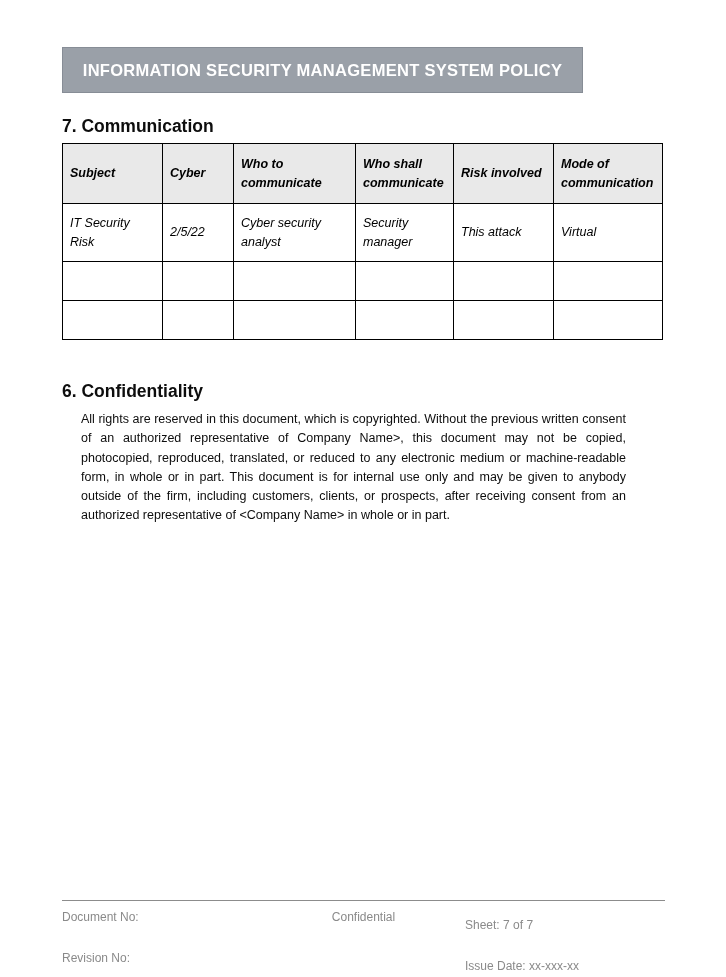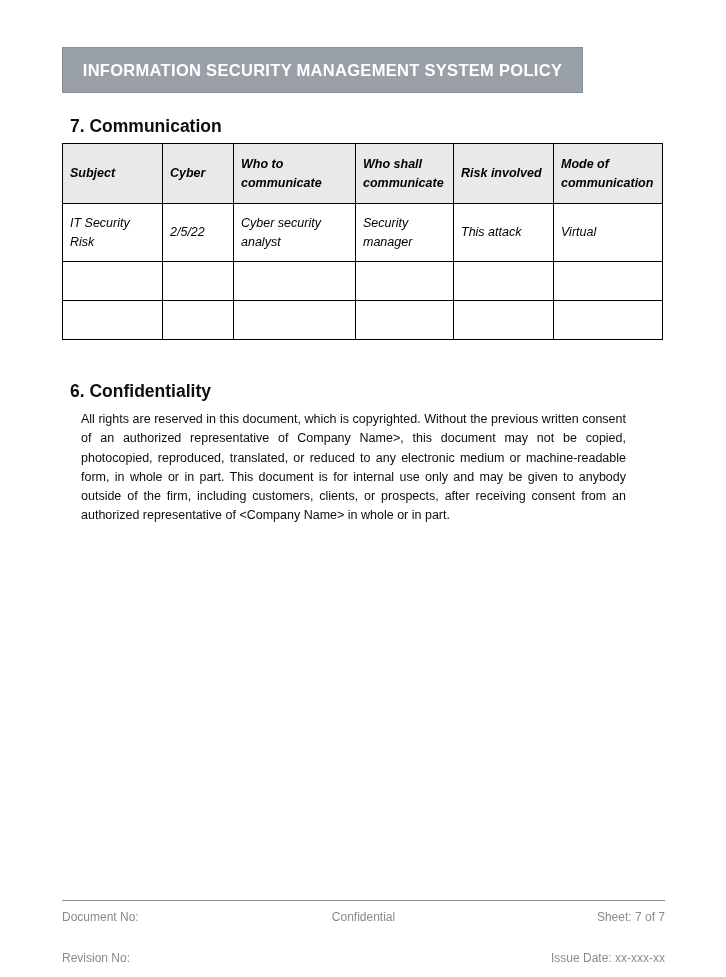--- a/index.html
+++ b/index.html
@@ -21,21 +21,20 @@
   }
   .banner-title {
     color:var(--banner-text, #ffffff);
     font-weight:bold; font-size:16.5px; letter-spacing:0.3px;
     white-space:nowrap;
   }
   .heading {
     position:absolute; left:62px;
     font-size:17.5px; font-weight:bold; color:#0d0d0d;
     white-space:nowrap;
-    margin-left:8px;
   }
   .heading-7 { top:116px; }
   .heading-8 { top:381px; }
   table.comm {
     position:absolute; left:62px; top:143px;
     border-collapse:collapse; table-layout:fixed;font-style:italic;
   }
   table.comm th, table.comm td {
     border:1px solid var(--table-border, #000000);
     vertical-align:middle; text-align:left;
@@ -59,21 +58,21 @@
     position:absolute; left:62px; top:900px; width:603px;
     border-top:1px solid #8c8c8c;
     padding-top:7px;
     display:flex; justify-content:space-between;
     color:var(--footer-text, #8a8a8a);
     font-size:12px; line-height:19px;
   }
   .footer .col { display:flex; flex-direction:column;gap:22px; }
   .footer .col-left   { text-align:left;  width:200px; }
   .footer .col-center { text-align:center; flex:1; }
-  .footer .col-right  { text-align:right; width:200px; }
+  .footer .col-right  { width:200px;margin-top:8px; }
 </style>
 </head>
 <body>
 
 <div class="page">
 
   <div class="banner">
     <span class="banner-title">INFORMATION SECURITY MANAGEMENT SYSTEM POLICY</span>
   </div>
 

